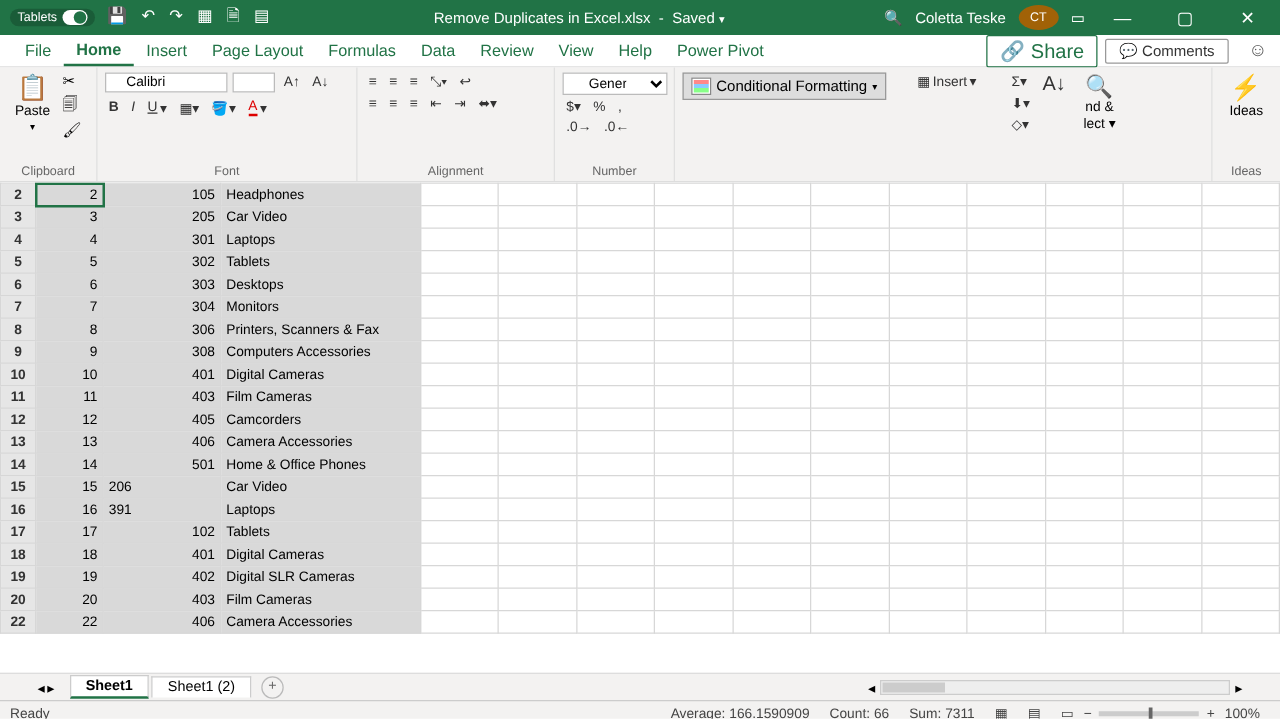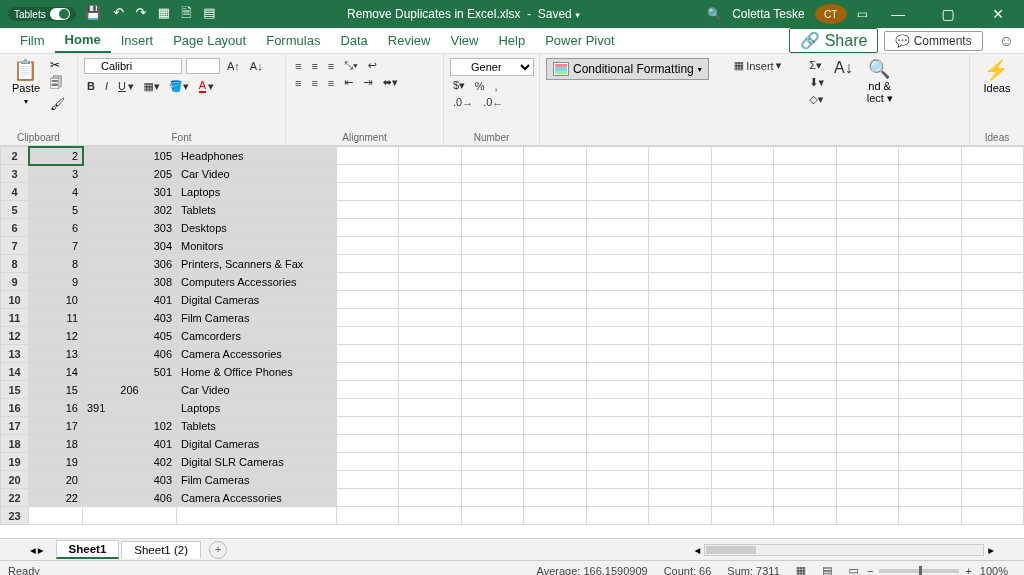--- a/index.html
+++ b/index.html
@@ -93,21 +93,21 @@
     <span>Coletta Teske</span>
     <span class="avatar">CT</span>
     <span>▭</span>
     <span class="winctl">—</span>
     <span class="winctl">▢</span>
     <span class="winctl">✕</span>
   </div>
 </div>
 
 <div class="menubar">
-  <div class="tab">Film</div>
+  <div class="tab">File</div>
   <div class="tab active">Home</div>
   <div class="tab">Insert</div>
   <div class="tab">Page Layout</div>
   <div class="tab">Formulas</div>
   <div class="tab">Data</div>
   <div class="tab">Review</div>
   <div class="tab">View</div>
   <div class="tab">Help</div>
   <div class="tab">Power Pivot</div>
   <div class="spacer"></div>
@@ -445,21 +445,21 @@
           <td></td>
           <td></td>
           <td></td>
           <td></td>
           <td></td>
           <td></td>
         </tr>
         <tr>
           <th class="rowhead">15</th>
           <td class="sel" style="width:54px;text-align:right;">15</td>
-          <td class="sel" style="width:94px;text-align:center;">206</td>
+          <td class="sel" style="width:94px;text-align:left;">206</td>
           <td class="sel colC">Car Video</td>
           <td></td>
           <td></td>
           <td></td>
           <td></td>
           <td></td>
           <td></td>
           <td></td>
           <td></td>
           <td></td>
@@ -549,37 +549,20 @@
           <td></td>
           <td></td>
           <td></td>
           <td></td>
         </tr>
         <tr>
           <th class="rowhead">22</th>
           <td class="sel" style="width:54px;text-align:right;">22</td>
           <td class="sel" style="width:94px;text-align:right;">406</td>
           <td class="sel colC">Camera Accessories</td>
-          <td></td>
-          <td></td>
-          <td></td>
-          <td></td>
-          <td></td>
-          <td></td>
-          <td></td>
-          <td></td>
-          <td></td>
-          <td></td>
-          <td></td>
-        </tr>
-        <tr>
-          <th class="rowhead">23</th>
-          <td></td>
-          <td></td>
-          <td></td>
           <td></td>
           <td></td>
           <td></td>
           <td></td>
           <td></td>
           <td></td>
           <td></td>
           <td></td>
           <td></td>
           <td></td>

